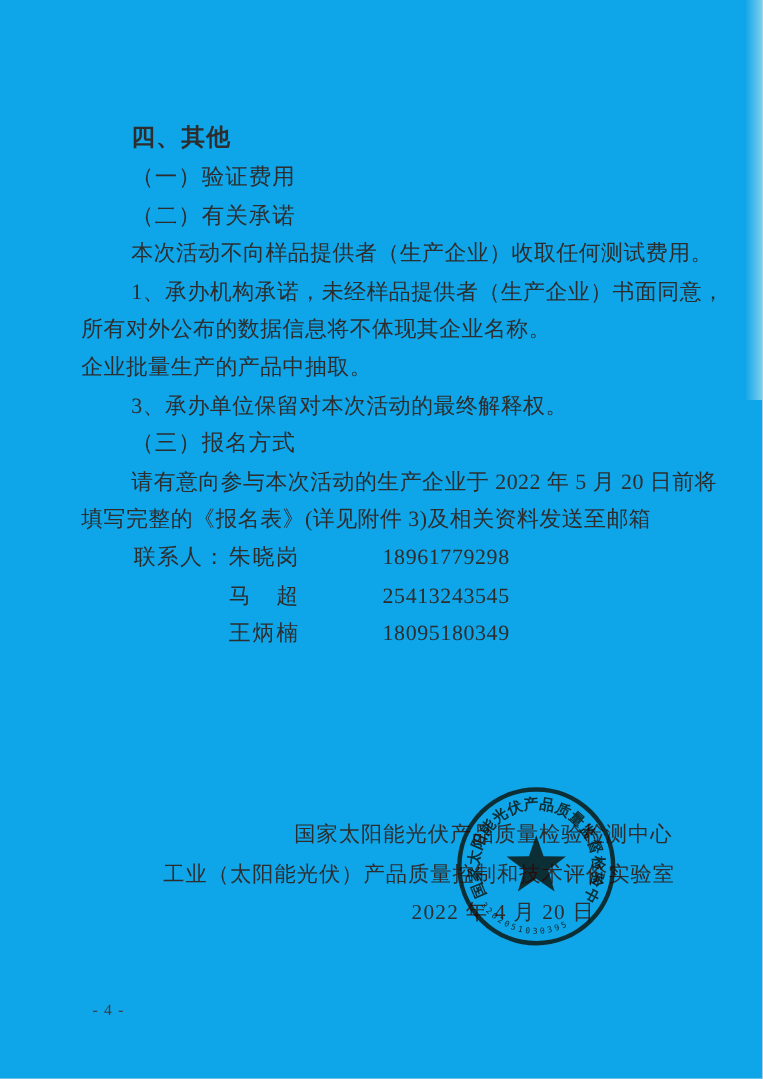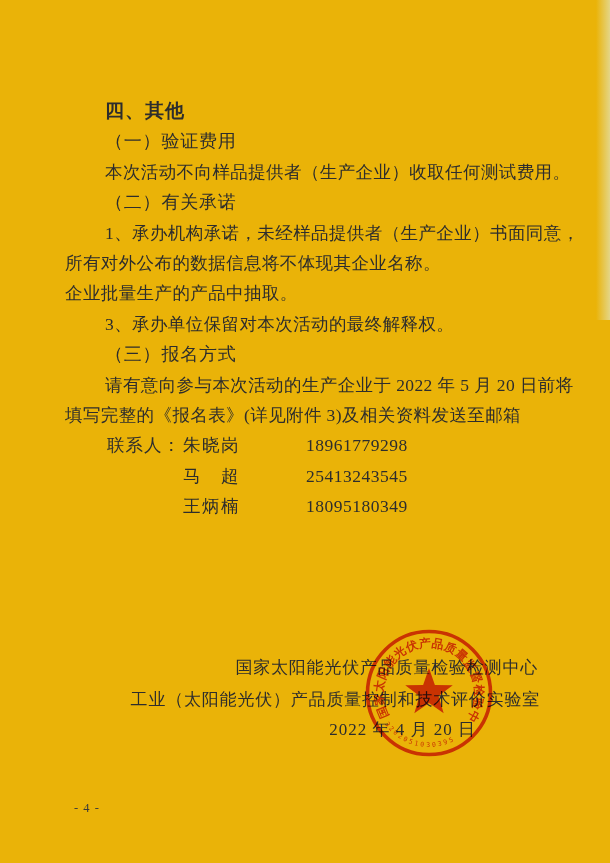--- a/index.html
+++ b/index.html
@@ -1,20 +1,20 @@
 <!DOCTYPE html>
 <html><head>
 <meta charset="utf-8">
 <style>
   html,body { margin:0; padding:0; background:#e8e8e8; }
   .page {
     position:relative;
     width:610px; height:863px;
     margin:0 auto;
-    background:#eab308;
+    background:#0ea5e9;
     font-family:"Liberation Serif","DejaVu Serif",serif;
     color:#2d2d2d;
     overflow:hidden;
   }
   .scan-tint {
     position:absolute; right:0; top:0; width:14px; height:320px;
     background:linear-gradient(to left, rgba(222,242,239,0.55), rgba(222,242,239,0));
     pointer-events:none;
   }
   .content {
@@ -53,22 +53,22 @@
 </head>
 <body>
 
 <div class="page">
 
   <div class="scan-tint"></div>
 
   <div class="content">
     <div class="line h1 indent">四、其他</div>
     <div class="line h2 indent">（一）验证费用</div>
+    <div class="line h2 indent">（二）有关承诺</div>
     <div class="line indent">本次活动不向样品提供者（生产企业）收取任何测试费用。</div>
-    <div class="line h2 indent">（二）有关承诺</div>
     <div class="line indent">1、承办机构承诺，未经样品提供者（生产企业）书面同意，</div>
     <div class="line">所有对外公布的数据信息将不体现其企业名称。</div>
     <div class="line">企业批量生产的产品中抽取。</div>
     <div class="line indent">3、承办单位保留对本次活动的最终解释权。</div>
     <div class="line h2 indent">（三）报名方式</div>
     <div class="line indent">请有意向参与本次活动的生产企业于 2022 年 5 月 20 日前将</div>
     <div class="line">填写完整的《报名表》(详见附件 3)及相关资料发送至邮箱</div>
 
     <div class="contact-row">
       <span class="c-label">联系人：</span><span class="c-name">朱晓岗</span><span class="c-phone">18961779298</span>

